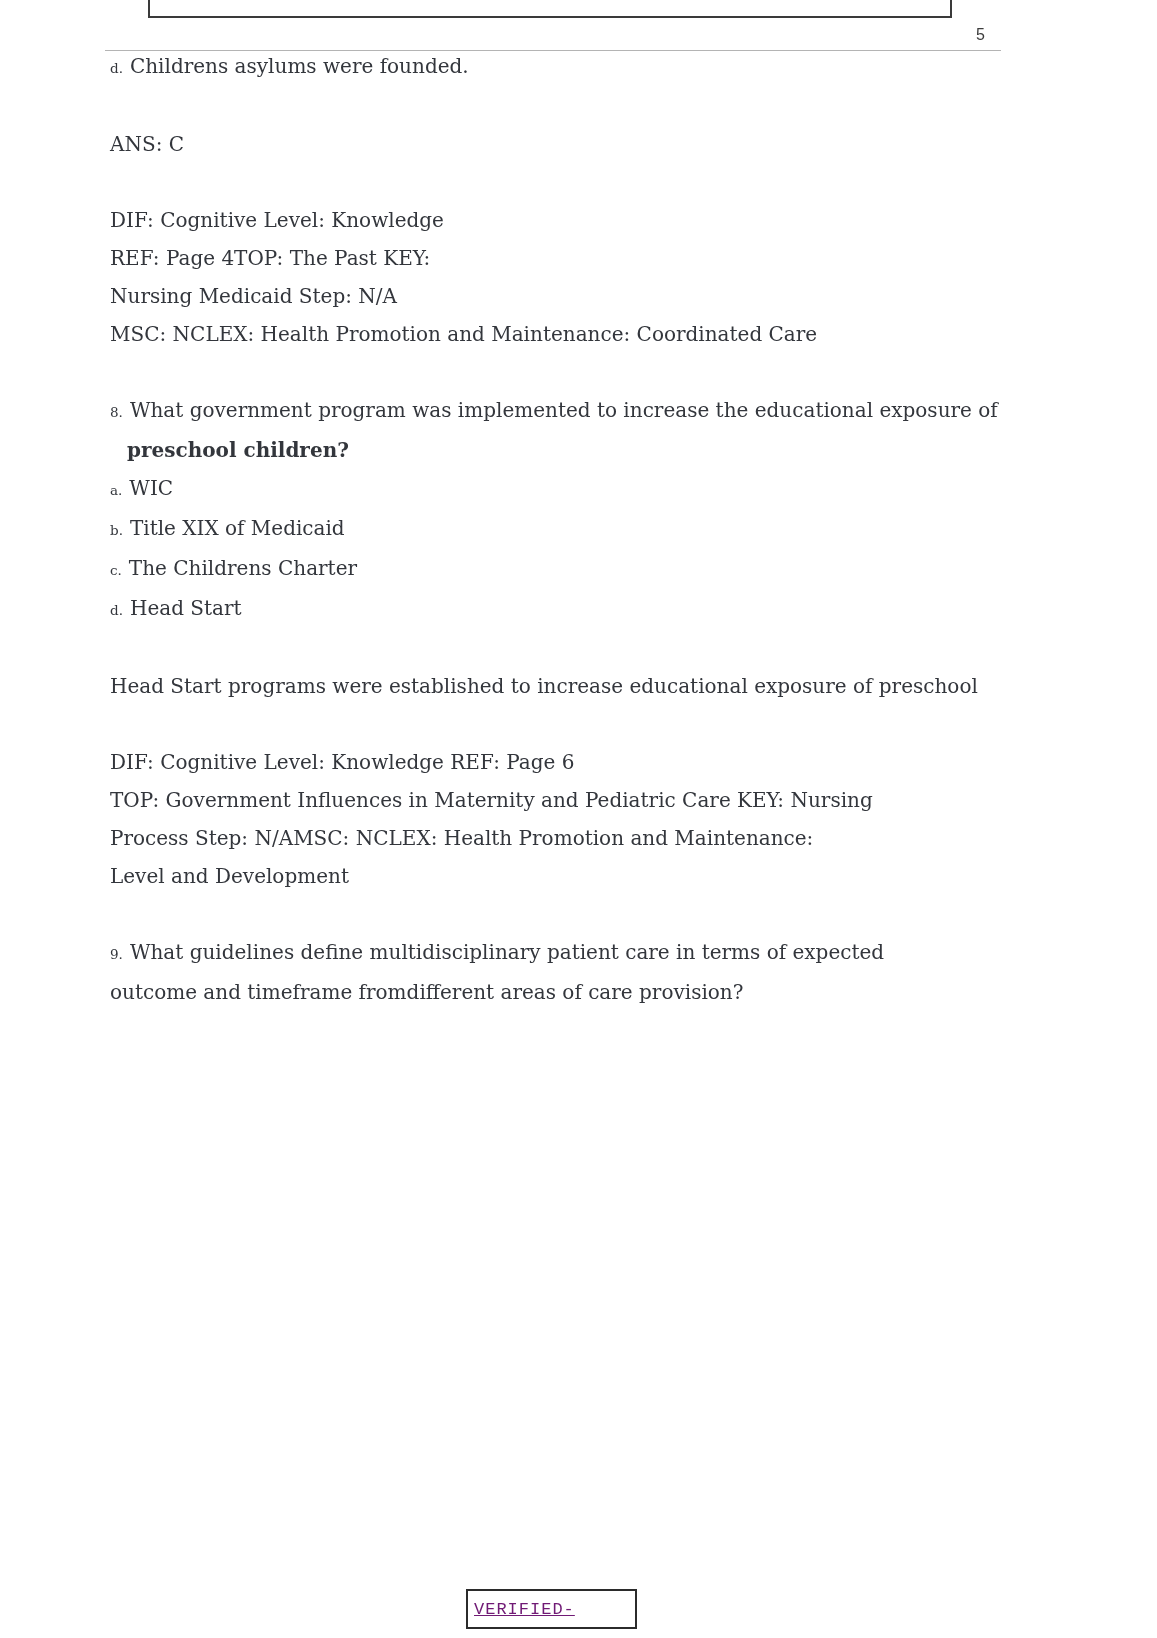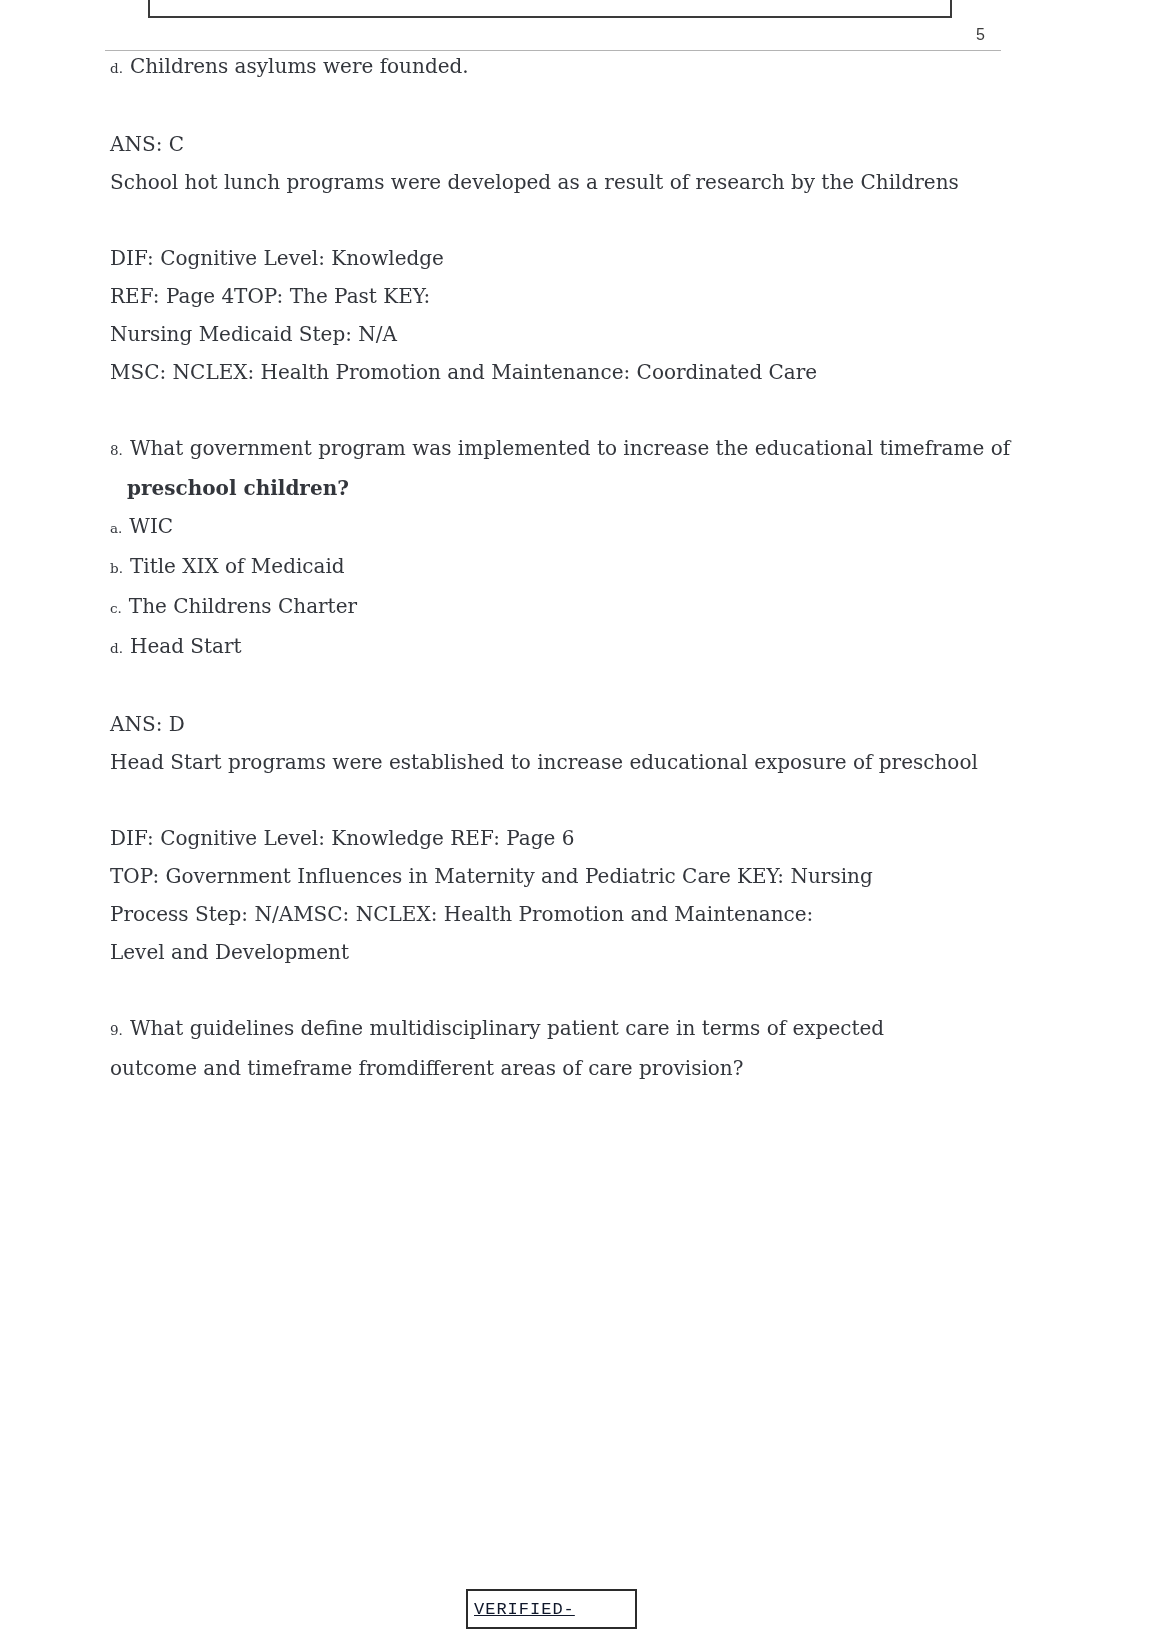--- a/index.html
+++ b/index.html
@@ -75,74 +75,72 @@
     display: flex;
     align-items: center;
     padding-left: 6px;
     background: #ffffff;
   }
   .verify-text {
     font-family: "Liberation Mono", "DejaVu Sans Mono", monospace;
     font-size: 17px;
     letter-spacing: 1px;
     text-decoration: underline;
-    color: #0f172a;
+    color: #701a75;
   }
 </style>
 </head>
 <body>
 
 <div class="page">
 
   <div class="top-box"></div>
   <div class="page-number">5</div>
   <div class="top-rule"></div>
 
   <div class="content">
 
     <div class="line">
       <span class="marker">d.</span><span>Childrens asylums were founded.</span>
     </div>
 
     <div class="gap"></div>
 
     <div class="line">ANS: C</div>
-    <div class="line">School hot lunch programs were developed as a result of research by the Childrens</div>
 
     <div class="gap"></div>
 
     <div class="line">DIF: Cognitive Level: Knowledge</div>
     <div class="line">REF: Page 4TOP: The Past KEY:</div>
     <div class="line">Nursing Medicaid Step: N/A</div>
     <div class="line">MSC: NCLEX: Health Promotion and Maintenance: Coordinated Care</div>
 
     <div class="gap"></div>
 
     <div>
       <div class="line">
-        <span class="marker">8.</span><span>What government program was implemented to increase the educational timeframe of</span>
+        <span class="marker">8.</span><span>What government program was implemented to increase the educational exposure of</span>
       </div>
       <div class="line indent">preschool children?</div>
       <div class="line">
         <span class="marker">a.</span><span>WIC</span>
       </div>
       <div class="line">
         <span class="marker">b.</span><span>Title XIX of Medicaid</span>
       </div>
       <div class="line">
         <span class="marker">c.</span><span>The Childrens Charter</span>
       </div>
       <div class="line">
         <span class="marker">d.</span><span>Head Start</span>
       </div>
     </div>
 
     <div class="gap"></div>
 
-    <div class="line">ANS: D</div>
     <div class="line">Head Start programs were established to increase educational exposure of preschool</div>
 
     <div class="gap"></div>
 
     <div class="line">DIF: Cognitive Level: Knowledge REF: Page 6</div>
     <div class="line">TOP: Government Influences in Maternity and Pediatric Care KEY: Nursing</div>
     <div class="line">Process Step: N/AMSC: NCLEX: Health Promotion and Maintenance:</div>
     <div class="line">Level and Development</div>
 
     <div class="gap"></div>

